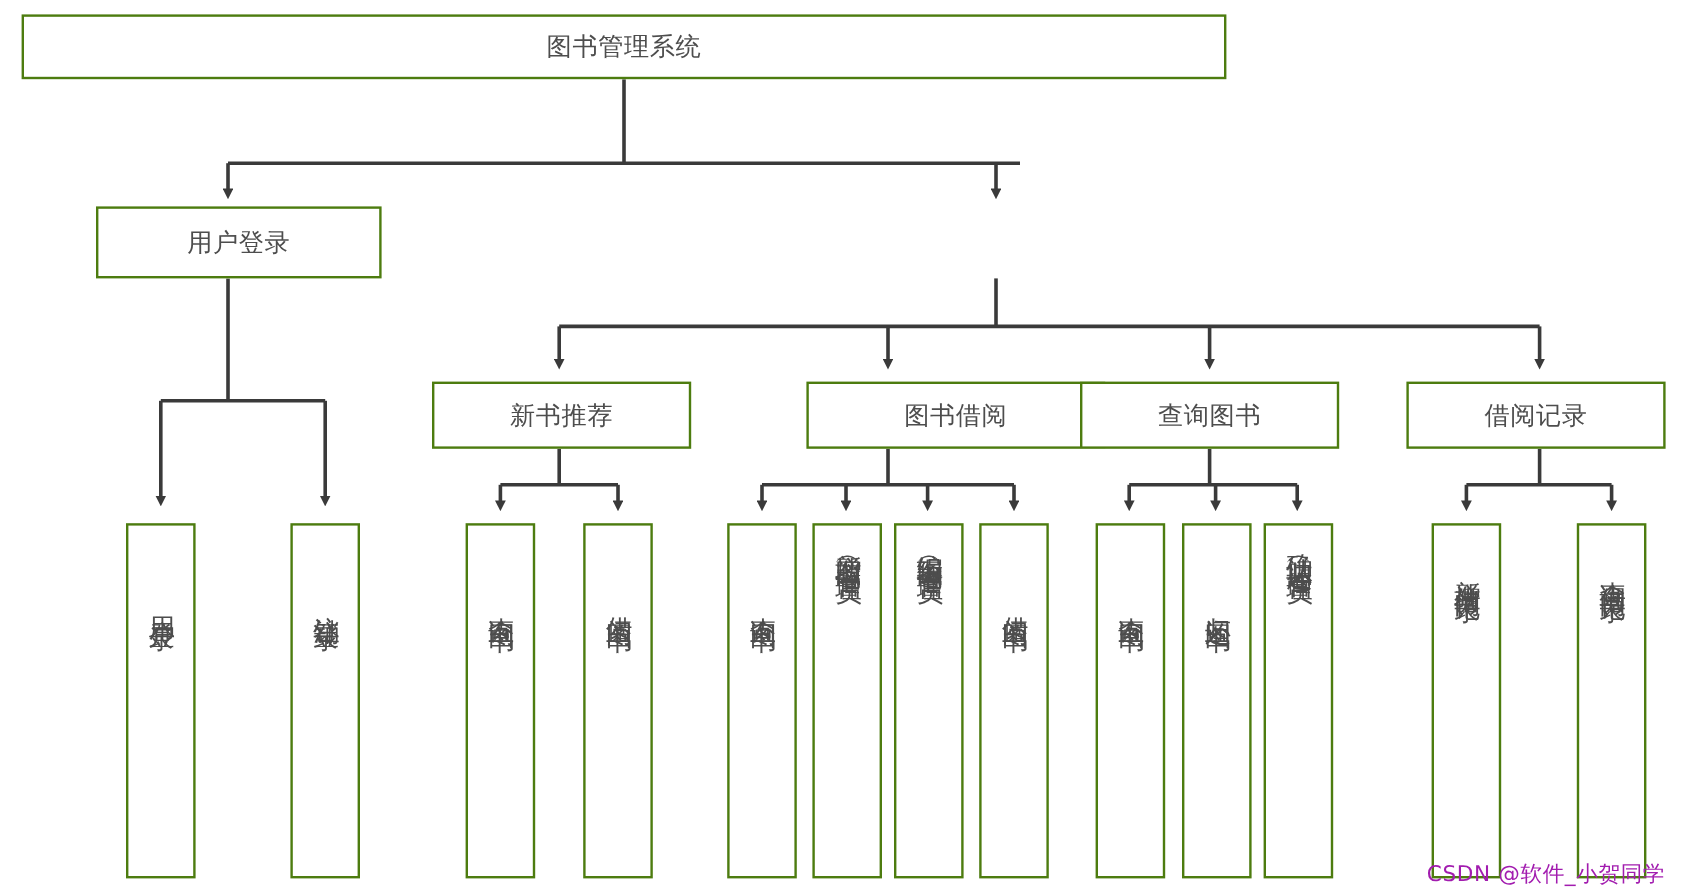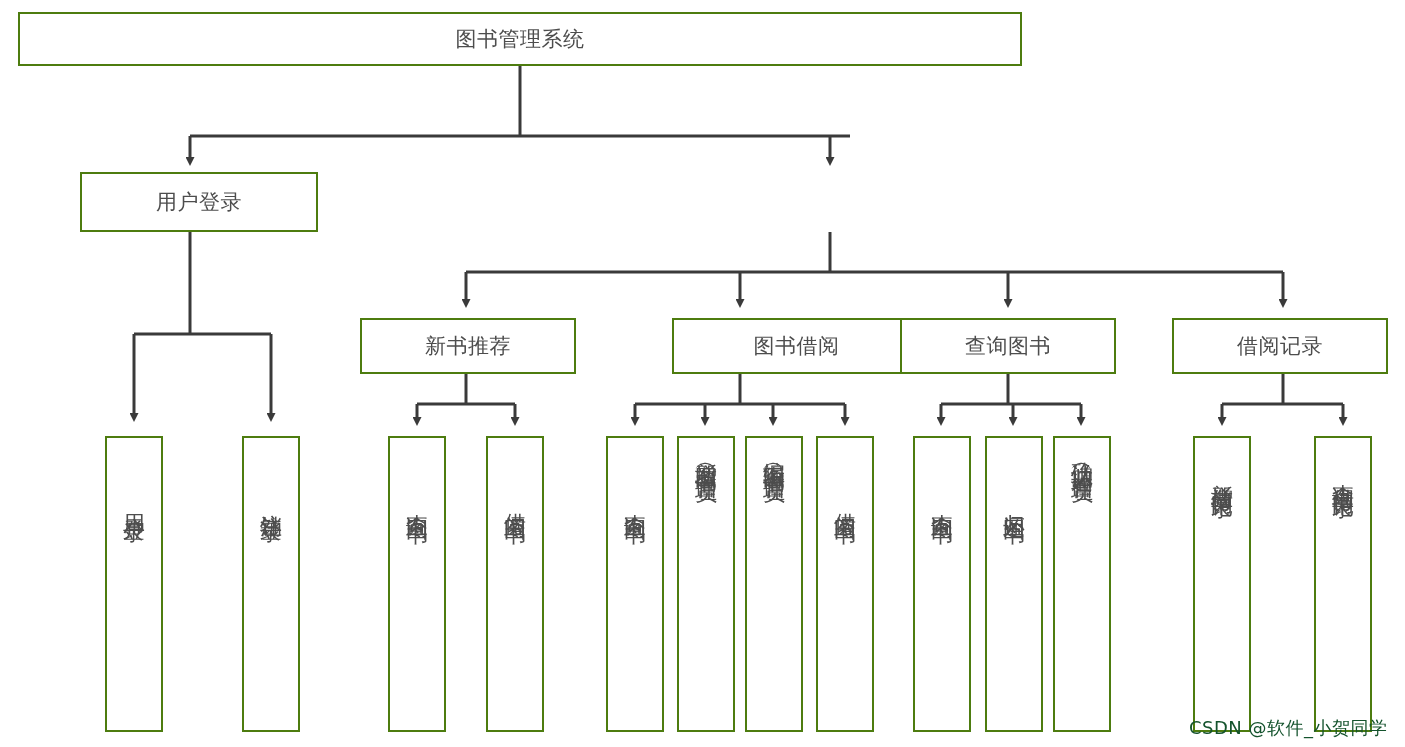--- a/index.html
+++ b/index.html
@@ -49,21 +49,21 @@
   }
   .node.vertical .label {
     writing-mode: vertical-rl;
     text-orientation: upright;
     letter-spacing: 3px;
     white-space: nowrap;
     font-size: 22px;
   }
   .watermark {
     position: absolute;
-    color: #14532d;
+    color: #a21caf;
     font-size: 18px;
     white-space: nowrap;
     letter-spacing: 0.5px;
     pointer-events: none;
   }
 </style>
 </head>
 <body>
 
 <div id="diagram-root">

